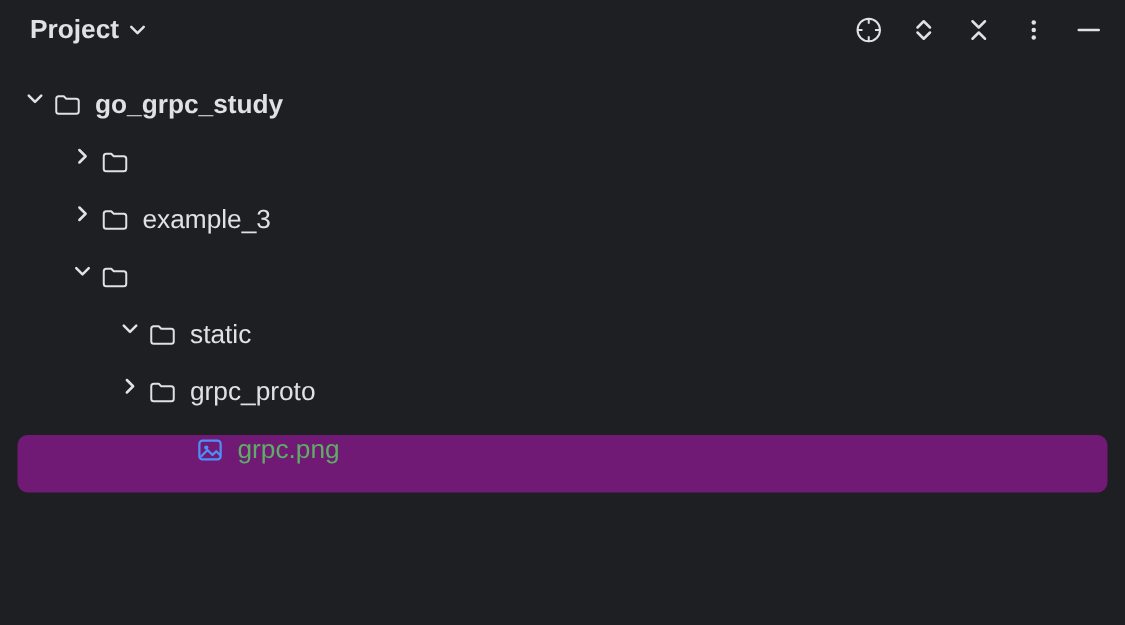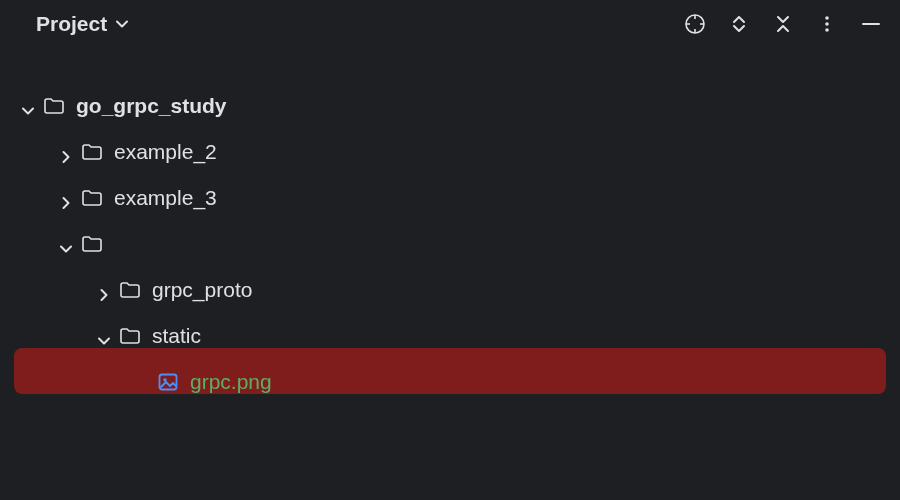--- a/index.html
+++ b/index.html
@@ -19,21 +19,20 @@
     padding: 0 18px 0 24px;
   }
   .toolbar-title {
     font-weight: 700;
     font-size: 21px;
     color: #dfe1e5;
     display: flex;
     align-items: center;
     gap: 8px;
     cursor: pointer;
-    margin-left: 12px;
   }
   .toolbar-title .chev {
     display: inline-flex;
     align-items: center;
     color: #dfe1e5;
   }
   .toolbar-spacer { flex: 1; }
   .toolbar-icons {
     display: flex;
     gap: 22px;
@@ -47,28 +46,28 @@
     justify-content: center;
     color: #dfe1e5;
     cursor: pointer;
   }
 
   .tree {
     padding: 24px 14px 0 14px;
   }
   .tree-row {
     display: flex;
-    align-items: flex-end;
+    align-items: flex-start;
     height: 46px;
     border-radius: 8px;
     cursor: pointer;
     white-space: nowrap;
   }
   .tree-row.selected {
-    background: #7f1d1d;
+    background: #701a75;
   }
   .indent { display: inline-block; height: 1px; }
   .arrow {
     width: 28px;
     display: inline-flex;
     align-items: center;
     justify-content: center;
     color: #dfe1e5;
   }
   .arrow.empty { visibility: hidden; }
@@ -168,21 +167,20 @@
     <span class="arrow">
       <svg width="14" height="14" viewBox="0 0 14 14" stroke="currentColor" stroke-width="2" fill="none" stroke-linecap="round" stroke-linejoin="round">
         <polyline points="4.5,2 9.5,7 4.5,12"></polyline>
       </svg>
     </span>
     <span class="node-icon">
       <svg width="22" height="22" viewBox="0 0 22 22" stroke="currentColor" stroke-width="1.6" fill="none" stroke-linejoin="round">
         <path d="M2 6 a2 2 0 0 1 2 -2 h4 l2 2 h8 a2 2 0 0 1 2 2 v8 a2 2 0 0 1 -2 2 h-14 a2 2 0 0 1 -2 -2 z"></path>
       </svg>
     </span>
-    <span class="node-label">example_2</span>
   </div>
 
   <div class="tree-row">
     <span class="indent" style="width:38px"></span>
     <span class="arrow">
       <svg width="14" height="14" viewBox="0 0 14 14" stroke="currentColor" stroke-width="2" fill="none" stroke-linecap="round" stroke-linejoin="round">
         <polyline points="4.5,2 9.5,7 4.5,12"></polyline>
       </svg>
     </span>
     <span class="node-icon">
@@ -204,44 +202,44 @@
       <svg width="22" height="22" viewBox="0 0 22 22" stroke="currentColor" stroke-width="1.6" fill="none" stroke-linejoin="round">
         <path d="M2 6 a2 2 0 0 1 2 -2 h4 l2 2 h8 a2 2 0 0 1 2 2 v8 a2 2 0 0 1 -2 2 h-14 a2 2 0 0 1 -2 -2 z"></path>
       </svg>
     </span>
   </div>
 
   <div class="tree-row">
     <span class="indent" style="width:76px"></span>
     <span class="arrow">
       <svg width="14" height="14" viewBox="0 0 14 14" stroke="currentColor" stroke-width="2" fill="none" stroke-linecap="round" stroke-linejoin="round">
+        <polyline points="2,4.5 7,9.5 12,4.5"></polyline>
+      </svg>
+    </span>
+    <span class="node-icon">
+      <svg width="22" height="22" viewBox="0 0 22 22" stroke="currentColor" stroke-width="1.6" fill="none" stroke-linejoin="round">
+        <path d="M2 6 a2 2 0 0 1 2 -2 h4 l2 2 h8 a2 2 0 0 1 2 2 v8 a2 2 0 0 1 -2 2 h-14 a2 2 0 0 1 -2 -2 z"></path>
+      </svg>
+    </span>
+    <span class="node-label">static</span>
+  </div>
+
+  <div class="tree-row">
+    <span class="indent" style="width:76px"></span>
+    <span class="arrow">
+      <svg width="14" height="14" viewBox="0 0 14 14" stroke="currentColor" stroke-width="2" fill="none" stroke-linecap="round" stroke-linejoin="round">
         <polyline points="4.5,2 9.5,7 4.5,12"></polyline>
       </svg>
     </span>
     <span class="node-icon">
       <svg width="22" height="22" viewBox="0 0 22 22" stroke="currentColor" stroke-width="1.6" fill="none" stroke-linejoin="round">
         <path d="M2 6 a2 2 0 0 1 2 -2 h4 l2 2 h8 a2 2 0 0 1 2 2 v8 a2 2 0 0 1 -2 2 h-14 a2 2 0 0 1 -2 -2 z"></path>
       </svg>
     </span>
     <span class="node-label">grpc_proto</span>
-  </div>
-
-  <div class="tree-row">
-    <span class="indent" style="width:76px"></span>
-    <span class="arrow">
-      <svg width="14" height="14" viewBox="0 0 14 14" stroke="currentColor" stroke-width="2" fill="none" stroke-linecap="round" stroke-linejoin="round">
-        <polyline points="2,4.5 7,9.5 12,4.5"></polyline>
-      </svg>
-    </span>
-    <span class="node-icon">
-      <svg width="22" height="22" viewBox="0 0 22 22" stroke="currentColor" stroke-width="1.6" fill="none" stroke-linejoin="round">
-        <path d="M2 6 a2 2 0 0 1 2 -2 h4 l2 2 h8 a2 2 0 0 1 2 2 v8 a2 2 0 0 1 -2 2 h-14 a2 2 0 0 1 -2 -2 z"></path>
-      </svg>
-    </span>
-    <span class="node-label">static</span>
   </div>
 
   <div class="tree-row selected">
     <span class="indent" style="width:114px"></span>
     <span class="arrow empty">
       <svg width="14" height="14"></svg>
     </span>
     <span class="node-icon">
       <svg width="22" height="22" viewBox="0 0 22 22" fill="none">
         <rect x="2.5" y="3.5" width="17" height="15" rx="2.5" stroke="#4e8ff7" stroke-width="1.8"></rect>

